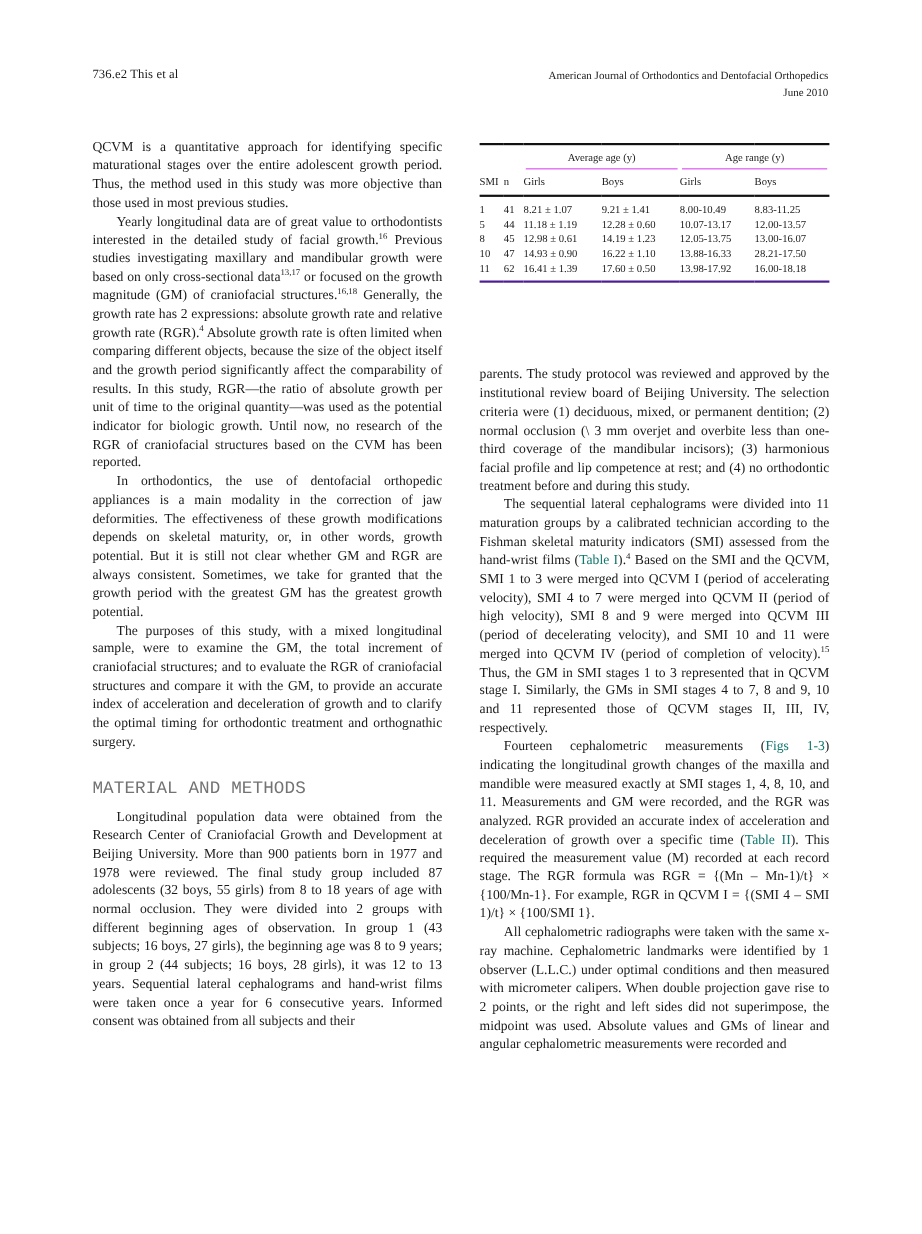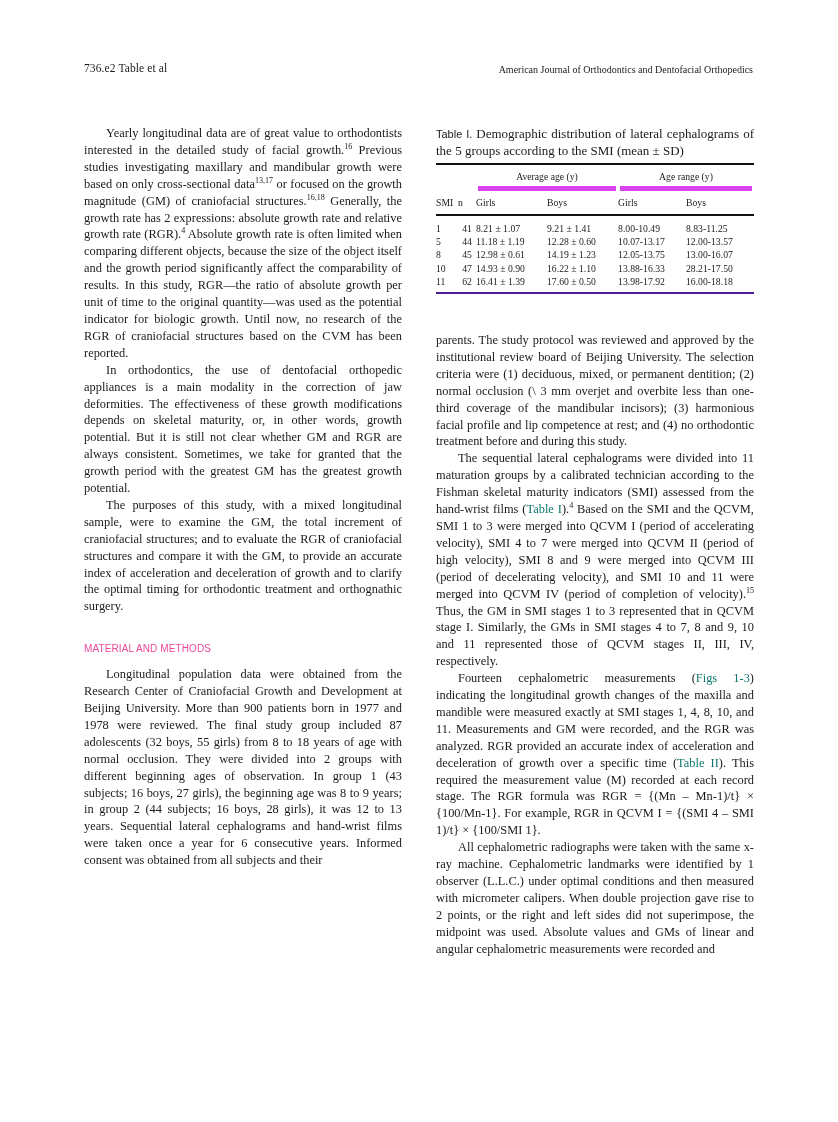--- a/index.html
+++ b/index.html
@@ -7,60 +7,61 @@
   .hdr-left { position: absolute; left: 84px; top: 62px; font-size: 11.5px; letter-spacing: 0.1px; }
   .hdr-left .pg { }
   .hdr-right { position: absolute; right: 85px; top: 62px; font-size: 10px; text-align: right; line-height: 15px; }
   .col { position: absolute; top: 125px; width: 318px; font-size: 12.4px; line-height: 16.9px; text-align: justify; }
   .col-left { left: 84px; }
   .col-right { left: 436px; top: 332px; }
   .col p { margin: 0; text-indent: 0; }
   .col p.ind { text-indent: 22px; }
   sup { font-size: 8px; line-height: 0; vertical-align: 5px; }
   .lnk { color: #0f766e; }
-  .section-head { font-family: Liberation Sans, sans-serif; font-size: 10px; letter-spacing: 0.1px; margin: 26px 0 8px 0; color: #ec4899; }
+  .section-head { font-family: Liberation Mono, monospace; font-size: 16px; letter-spacing: 0.1px; margin: 26px 0 8px 0; color: #737373; }
   
   .tbl-wrap { position: absolute; left: 436px; top: 126px; width: 318px; }
   .tbl-caption { font-size: 13px; line-height: 16.5px; text-align: justify; }
   .tbl-caption .lbl { font-family: "Liberation Sans", "DejaVu Sans", sans-serif; font-size: 11px; margin-right: 4px; }
   table { width: 100%; border-collapse: collapse; font-size: 9.7px; margin-top: 4px; }
   thead tr.top th { border-top: 2px solid #111; }
   th { font-weight: normal; padding: 0; }
   th.grp { padding-top: 6px; padding-bottom: 3px; }
-  th.grp span { display: block; border-bottom: 5px solid #d946ef; padding-bottom: 4px; margin: 0 2px; }
+  th.grp span { display: block; border-bottom: 1px solid #d946ef; padding-bottom: 4px; margin: 0 2px; }
   tr.sub th { padding-top: 3px; padding-bottom: 6px; border-bottom: 2px solid #111; margin-left: 28px; }
   td { padding: 0; line-height: 13.2px; white-space: nowrap; }
   tbody tr:first-child td { padding-top: 6px; }
   tbody tr:last-child td { padding-bottom: 4px; border-bottom: 2px solid #4c1d95; }
   .c-smi { text-align: left; width: 22px; }
-  .c-n { text-align: center; width: 18px; }
+  .c-n { text-align: left; width: 18px; }
   .c-num { text-align: left; }
   th.c-smi, th.c-n { text-align: left; }
 </style>
 </head>
 <body>
 
 <div class="hdr-left">
   <span class="pg">736.e2</span>
-  <span>Table et al</span>
+  <span>This et al</span>
 </div>
 <div class="hdr-right">
   <div>American Journal of Orthodontics and Dentofacial Orthopedics</div>
+  <div>June 2010</div>
 </div>
 
 <div class="col col-left">
+  <p>QCVM is a quantitative approach for identifying specific maturational stages over the entire adolescent growth period. Thus, the method used in this study was more objective than those used in most previous studies.</p>
   <p class="ind"><span>Yearly longitudinal data are of great value to orthodontists interested in the detailed study of facial growth.</span><sup>16</sup><span> Previous studies investigating maxillary and mandibular growth were based on only cross-sectional data</span><sup>13,17</sup><span> or focused on the growth magnitude (GM) of craniofacial structures.</span><sup>16,18</sup><span> Generally, the growth rate has 2 expressions: absolute growth rate and relative growth rate (RGR).</span><sup>4</sup><span> Absolute growth rate is often limited when comparing different objects, because the size of the object itself and the growth period significantly affect the comparability of results. In this study, RGR—the ratio of absolute growth per unit of time to the original quantity—was used as the potential indicator for biologic growth. Until now, no research of the RGR of craniofacial structures based on the CVM has been reported.</span></p>
   <p class="ind">In orthodontics, the use of dentofacial orthopedic appliances is a main modality in the correction of jaw deformities. The effectiveness of these growth modifications depends on skeletal maturity, or, in other words, growth potential. But it is still not clear whether GM and RGR are always consistent. Sometimes, we take for granted that the growth period with the greatest GM has the greatest growth potential.</p>
   <p class="ind">The purposes of this study, with a mixed longitudinal sample, were to examine the GM, the total increment of craniofacial structures; and to evaluate the RGR of craniofacial structures and compare it with the GM, to provide an accurate index of acceleration and deceleration of growth and to clarify the optimal timing for orthodontic treatment and orthognathic surgery.</p>
   <div class="section-head">MATERIAL AND METHODS</div>
   <p class="ind">Longitudinal population data were obtained from the Research Center of Craniofacial Growth and Development at Beijing University. More than 900 patients born in 1977 and 1978 were reviewed. The final study group included 87 adolescents (32 boys, 55 girls) from 8 to 18 years of age with normal occlusion. They were divided into 2 groups with different beginning ages of observation. In group 1 (43 subjects; 16 boys, 27 girls), the beginning age was 8 to 9 years; in group 2 (44 subjects; 16 boys, 28 girls), it was 12 to 13 years. Sequential lateral cephalograms and hand-wrist films were taken once a year for 6 consecutive years. Informed consent was obtained from all subjects and their</p>
 </div>
 
 <div class="tbl-wrap">
-  <div class="tbl-caption"><span class="lbl">Table I.</span><span>Demographic distribution of lateral cephalograms of the 5 groups according to the SMI (mean ± SD)</span></div>
   <table>
     <thead>
       <tr class="top">
         <th class="grp" colspan="2"></th>
         <th class="grp" colspan="2">
             <span>Average age (y)</span>
           </th>
         <th class="grp" colspan="2">
             <span>Age range (y)</span>
           </th>

